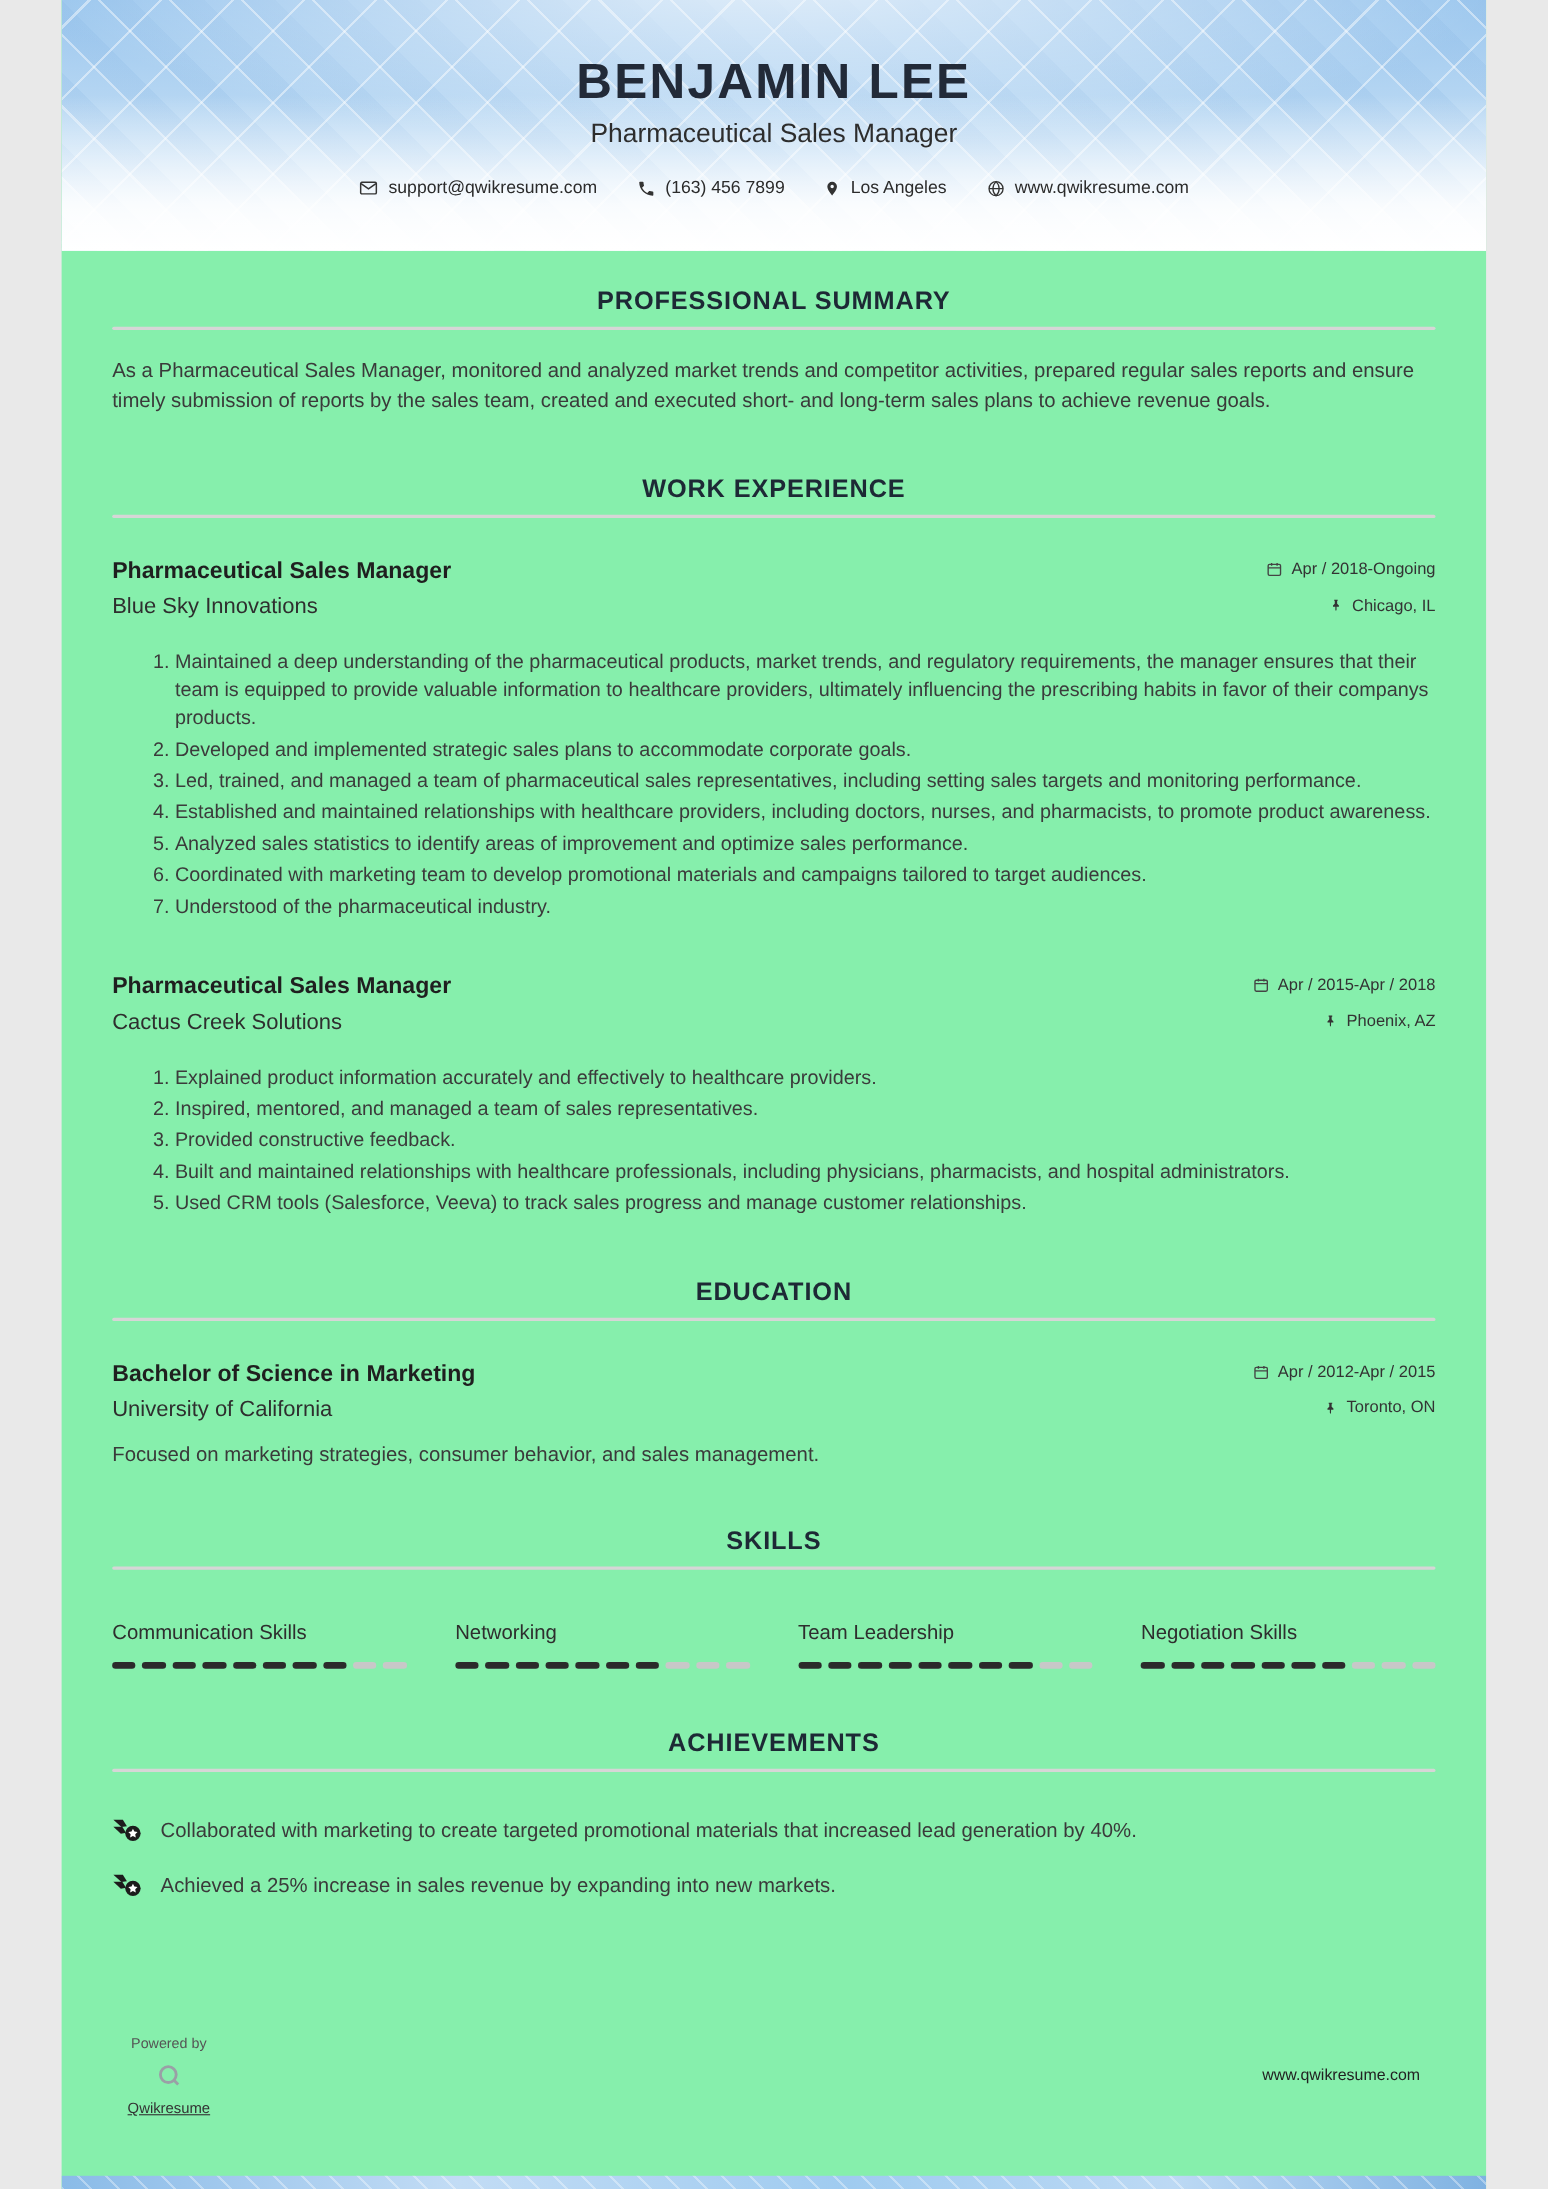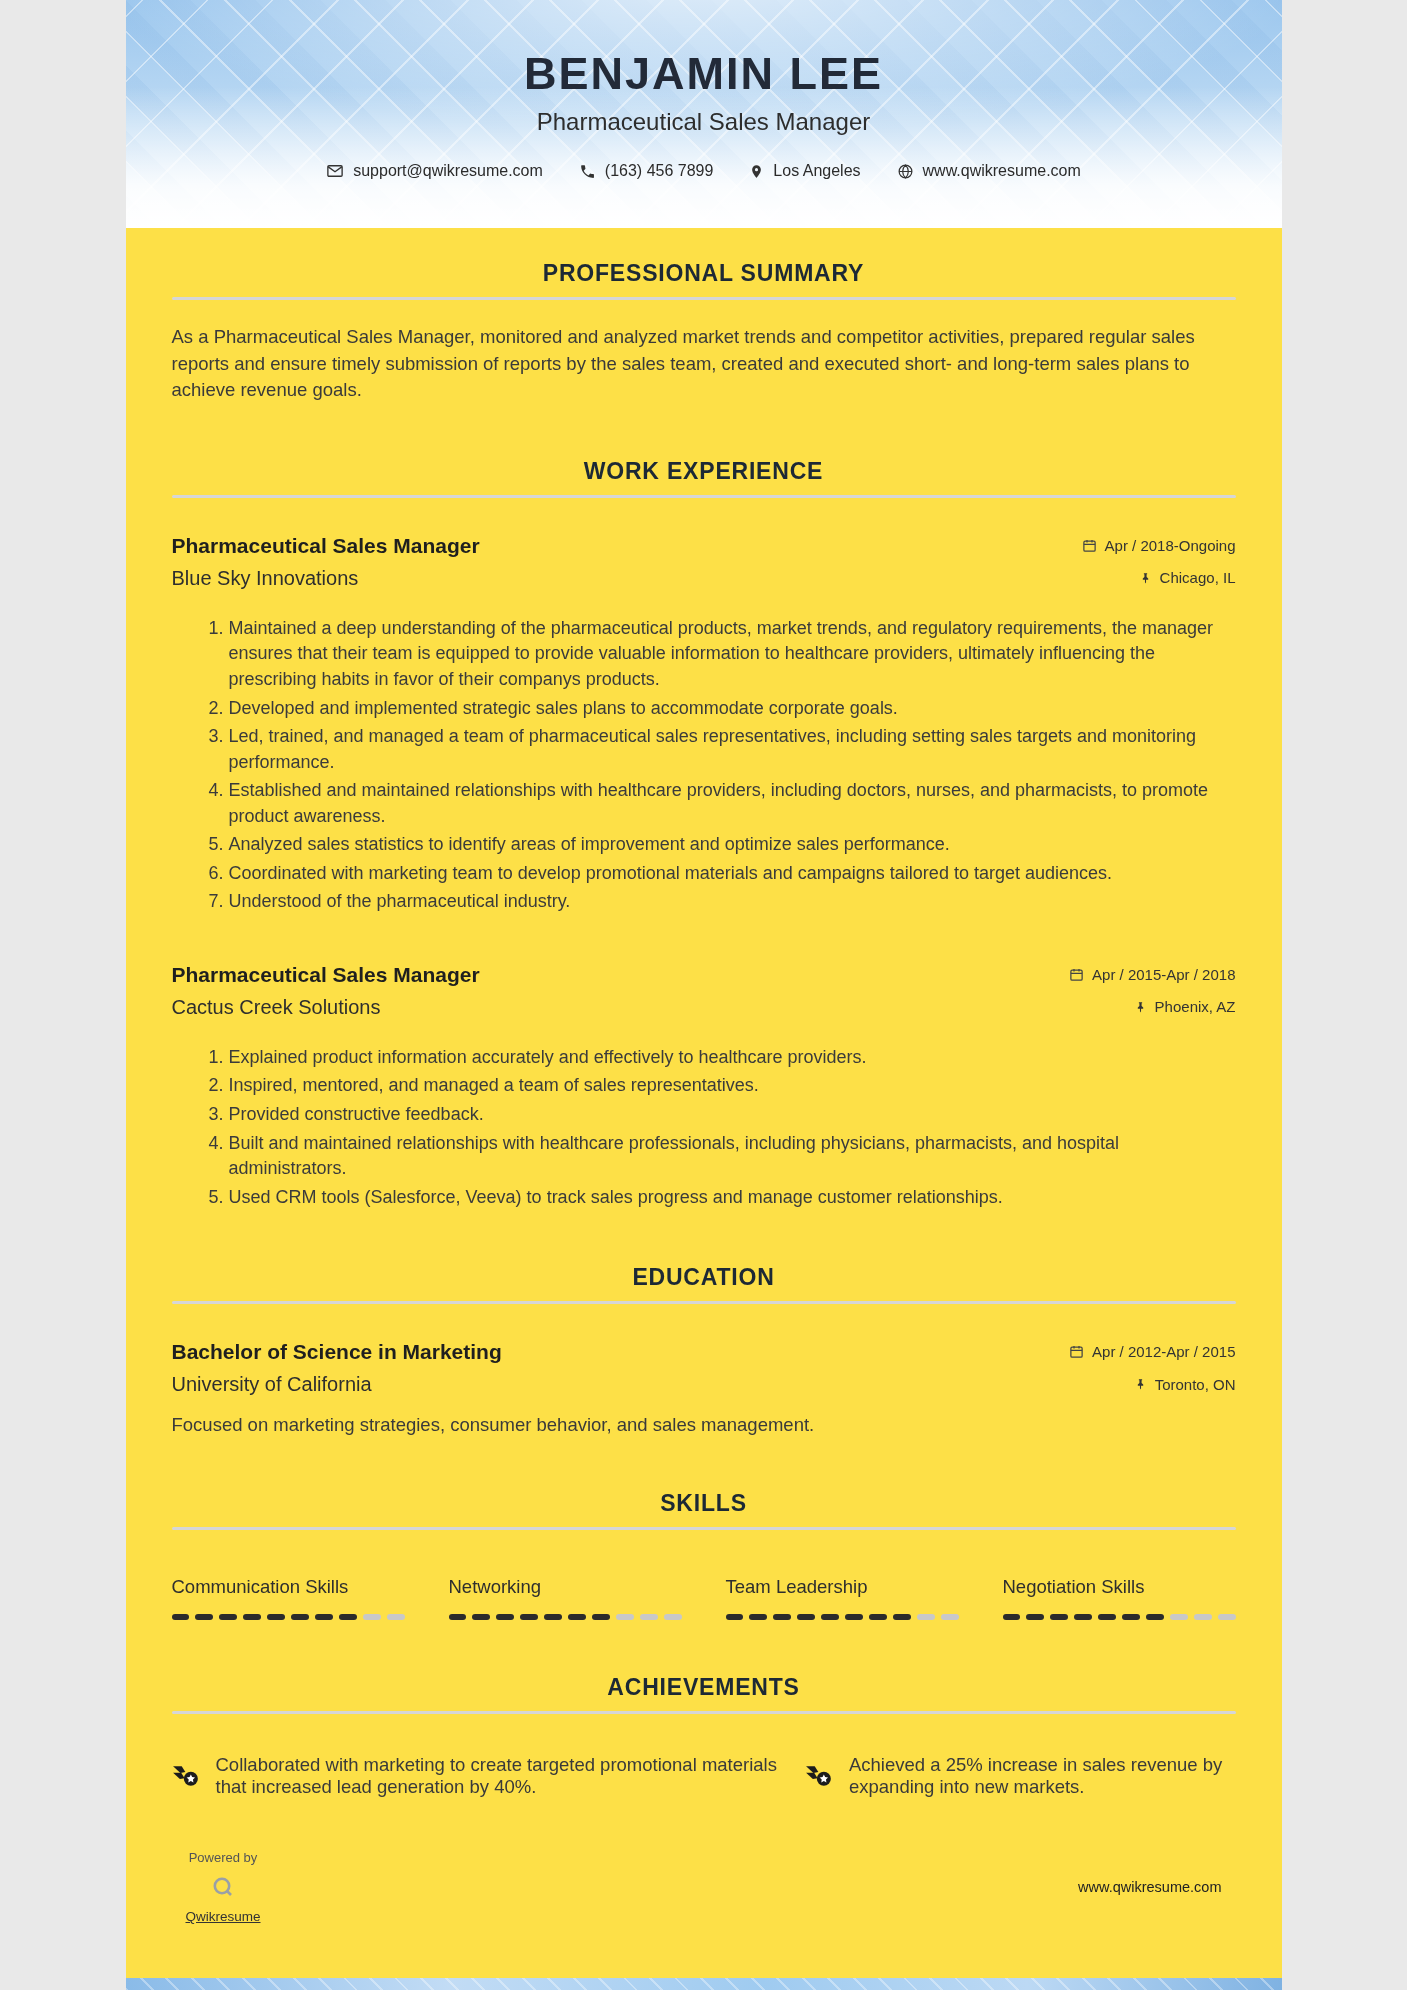--- a/index.html
+++ b/index.html
@@ -1,20 +1,20 @@
 <!DOCTYPE html>
 <html><head>
 <meta charset="utf-8">
 <style>
   * { margin:0; padding:0; box-sizing:border-box; }
   html,body { background:#e9e9e9; }
   body { font-family:"Liberation Sans", sans-serif; }
   .page {
-    position:relative; width:1156px; height:1990px; margin:0 auto;
-    background:#fde047; overflow:hidden; color:#3b3b3b;
+    position:relative; width:1295px; height:1990px; margin:0 auto;
+    background:#86efac; overflow:hidden; color:#3b3b3b;
   }
   
   .banner {
     position:relative; height:228px; text-align:center; padding-top:48px;
     background:
       linear-gradient(180deg, rgba(255,255,255,0) 38%, rgba(255,255,255,.88) 82%, #ffffff 100%),
       radial-gradient(95% 130% at 50% -12%, rgba(255,255,255,.75) 0%, rgba(255,255,255,0) 55%),
       repeating-linear-gradient(45deg, rgba(255,255,255,.45) 0 2px, rgba(255,255,255,0) 2px 46px),
       repeating-linear-gradient(-45deg, rgba(255,255,255,.45) 0 2px, rgba(255,255,255,0) 2px 46px),
       repeating-linear-gradient(45deg, rgba(125,175,225,.16) 0 23px, rgba(125,175,225,0) 23px 46px),
@@ -55,21 +55,21 @@
   
   .skills-grid {
     display:grid; grid-template-columns:repeat(4, 1fr); column-gap:44px; margin-top:46px;
   }
   .skill-label { font-size:18.5px; color:#2e2e2e; }
   .meter { display:flex; gap:6px; margin-top:16px; }
   .dash { height:6px; border-radius:3px; flex:1; }
   .dash.filled { background:#2b2b2b; }
   .dash.empty  { background:#c8c8c8; }
   
-  .ach-list { margin-top:40px; display:flex; flex-direction:row; gap:24px;justify-content:center; }
+  .ach-list { margin-top:40px; display:flex; flex-direction:column; gap:24px;justify-content:center; }
   .ach-item { display:flex; align-items:center; gap:16px; font-size:18.5px; color:#3a3a3a; }
   
   .footer {
     position:absolute; left:60px; right:60px; bottom:66px;
     display:flex; justify-content:space-between; align-items:center;
   }
   .footer-left { display:flex; align-items:center; gap:10px;flex-direction:column; }
   .powered-by { font-size:13px; color:#555; }
   .brand-link { font-size:13.5px; font-weight:400; color:#333; text-decoration:underline; cursor:pointer; }
   .footer-site { font-size:14.5px; color:#222; }

